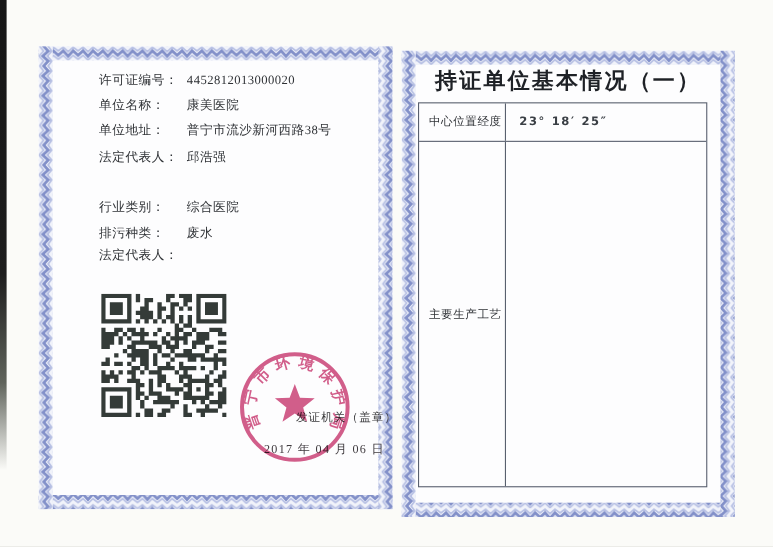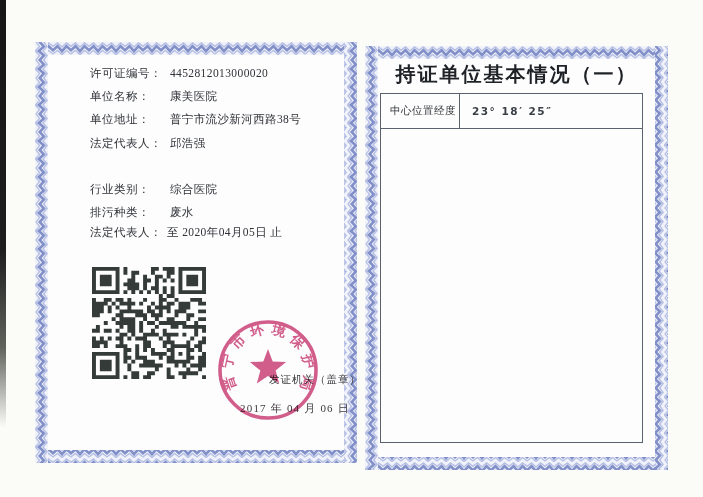--- a/index.html
+++ b/index.html
@@ -103,21 +103,21 @@
     </div>
     <div class="field" style="top:138px">
       <span class="lbl">行业类别：</span>
       <span class="val">综合医院</span>
     </div>
     <div class="field" style="top:161px">
       <span class="lbl">排污种类：</span>
       <span class="val">废水</span>
     </div>
     <div class="field validity" style="top:183px">
-      <span class="lbl" style="vertical-align:top">法定代表人：</span><span class="validity-grid"><span class="val" style="display:block">至 2020年04月05日 止</span></span>
+      <span class="lbl" style="vertical-align:top">法定代表人：</span><span class="validity-grid"></span>
     </div>
 
     <svg class="qr" id="qr" viewBox="0 0 29 29" preserveAspectRatio="none">
       <rect width="29" height="29" fill="#fdfdfe"></rect>
       <path id="qr-path" fill="#343b38" d="M0,0h1v1h-1zM1,0h1v1h-1zM2,0h1v1h-1zM3,0h1v1h-1zM4,0h1v1h-1zM5,0h1v1h-1zM6,0h1v1h-1zM8,0h1v1h-1zM15,0h1v1h-1zM16,0h1v1h-1zM18,0h1v1h-1zM19,0h1v1h-1zM20,0h1v1h-1zM22,0h1v1h-1zM23,0h1v1h-1zM24,0h1v1h-1zM25,0h1v1h-1zM26,0h1v1h-1zM27,0h1v1h-1zM28,0h1v1h-1zM0,1h1v1h-1zM6,1h1v1h-1zM8,1h1v1h-1zM10,1h1v1h-1zM11,1h1v1h-1zM15,1h1v1h-1zM19,1h1v1h-1zM20,1h1v1h-1zM22,1h1v1h-1zM28,1h1v1h-1zM0,2h1v1h-1zM2,2h1v1h-1zM3,2h1v1h-1zM4,2h1v1h-1zM6,2h1v1h-1zM10,2h1v1h-1zM13,2h1v1h-1zM16,2h1v1h-1zM17,2h1v1h-1zM19,2h1v1h-1zM22,2h1v1h-1zM24,2h1v1h-1zM25,2h1v1h-1zM26,2h1v1h-1zM28,2h1v1h-1zM0,3h1v1h-1zM2,3h1v1h-1zM3,3h1v1h-1zM4,3h1v1h-1zM6,3h1v1h-1zM9,3h1v1h-1zM10,3h1v1h-1zM13,3h1v1h-1zM14,3h1v1h-1zM16,3h1v1h-1zM18,3h1v1h-1zM20,3h1v1h-1zM22,3h1v1h-1zM24,3h1v1h-1zM25,3h1v1h-1zM26,3h1v1h-1zM28,3h1v1h-1zM0,4h1v1h-1zM2,4h1v1h-1zM3,4h1v1h-1zM4,4h1v1h-1zM6,4h1v1h-1zM8,4h1v1h-1zM9,4h1v1h-1zM10,4h1v1h-1zM11,4h1v1h-1zM13,4h1v1h-1zM16,4h1v1h-1zM22,4h1v1h-1zM24,4h1v1h-1zM25,4h1v1h-1zM26,4h1v1h-1zM28,4h1v1h-1zM0,5h1v1h-1zM6,5h1v1h-1zM9,5h1v1h-1zM10,5h1v1h-1zM11,5h1v1h-1zM13,5h1v1h-1zM15,5h1v1h-1zM16,5h1v1h-1zM18,5h1v1h-1zM20,5h1v1h-1zM22,5h1v1h-1zM28,5h1v1h-1zM0,6h1v1h-1zM1,6h1v1h-1zM2,6h1v1h-1zM3,6h1v1h-1zM4,6h1v1h-1zM5,6h1v1h-1zM6,6h1v1h-1zM8,6h1v1h-1zM10,6h1v1h-1zM12,6h1v1h-1zM14,6h1v1h-1zM16,6h1v1h-1zM18,6h1v1h-1zM20,6h1v1h-1zM22,6h1v1h-1zM23,6h1v1h-1zM24,6h1v1h-1zM25,6h1v1h-1zM26,6h1v1h-1zM27,6h1v1h-1zM28,6h1v1h-1zM17,7h1v1h-1zM19,7h1v1h-1zM20,7h1v1h-1zM0,8h1v1h-1zM3,8h1v1h-1zM4,8h1v1h-1zM6,8h1v1h-1zM7,8h1v1h-1zM9,8h1v1h-1zM13,8h1v1h-1zM17,8h1v1h-1zM18,8h1v1h-1zM21,8h1v1h-1zM25,8h1v1h-1zM26,8h1v1h-1zM27,8h1v1h-1zM0,9h1v1h-1zM1,9h1v1h-1zM2,9h1v1h-1zM3,9h1v1h-1zM5,9h1v1h-1zM7,9h1v1h-1zM8,9h1v1h-1zM9,9h1v1h-1zM10,9h1v1h-1zM12,9h1v1h-1zM15,9h1v1h-1zM17,9h1v1h-1zM19,9h1v1h-1zM20,9h1v1h-1zM22,9h1v1h-1zM23,9h1v1h-1zM24,9h1v1h-1zM27,9h1v1h-1zM28,9h1v1h-1zM0,10h1v1h-1zM1,10h1v1h-1zM2,10h1v1h-1zM4,10h1v1h-1zM6,10h1v1h-1zM9,10h1v1h-1zM14,10h1v1h-1zM16,10h1v1h-1zM17,10h1v1h-1zM18,10h1v1h-1zM19,10h1v1h-1zM22,10h1v1h-1zM23,10h1v1h-1zM24,10h1v1h-1zM0,11h1v1h-1zM1,11h1v1h-1zM2,11h1v1h-1zM4,11h1v1h-1zM7,11h1v1h-1zM8,11h1v1h-1zM9,11h1v1h-1zM10,11h1v1h-1zM11,11h1v1h-1zM12,11h1v1h-1zM14,11h1v1h-1zM15,11h1v1h-1zM17,11h1v1h-1zM19,11h1v1h-1zM21,11h1v1h-1zM22,11h1v1h-1zM23,11h1v1h-1zM27,11h1v1h-1zM28,11h1v1h-1zM0,12h1v1h-1zM1,12h1v1h-1zM6,12h1v1h-1zM7,12h1v1h-1zM11,12h1v1h-1zM12,12h1v1h-1zM13,12h1v1h-1zM15,12h1v1h-1zM16,12h1v1h-1zM17,12h1v1h-1zM21,12h1v1h-1zM24,12h1v1h-1zM25,12h1v1h-1zM5,13h1v1h-1zM7,13h1v1h-1zM8,13h1v1h-1zM9,13h1v1h-1zM10,13h1v1h-1zM13,13h1v1h-1zM16,13h1v1h-1zM19,13h1v1h-1zM20,13h1v1h-1zM24,13h1v1h-1zM27,13h1v1h-1zM28,13h1v1h-1zM3,14h1v1h-1zM6,14h1v1h-1zM7,14h1v1h-1zM8,14h1v1h-1zM9,14h1v1h-1zM10,14h1v1h-1zM12,14h1v1h-1zM14,14h1v1h-1zM15,14h1v1h-1zM17,14h1v1h-1zM18,14h1v1h-1zM19,14h1v1h-1zM20,14h1v1h-1zM21,14h1v1h-1zM22,14h1v1h-1zM23,14h1v1h-1zM26,14h1v1h-1zM1,15h1v1h-1zM7,15h1v1h-1zM9,15h1v1h-1zM10,15h1v1h-1zM12,15h1v1h-1zM16,15h1v1h-1zM20,15h1v1h-1zM21,15h1v1h-1zM23,15h1v1h-1zM24,15h1v1h-1zM25,15h1v1h-1zM26,15h1v1h-1zM27,15h1v1h-1zM28,15h1v1h-1zM0,16h1v1h-1zM1,16h1v1h-1zM3,16h1v1h-1zM4,16h1v1h-1zM6,16h1v1h-1zM9,16h1v1h-1zM10,16h1v1h-1zM12,16h1v1h-1zM15,16h1v1h-1zM18,16h1v1h-1zM26,16h1v1h-1zM28,16h1v1h-1zM7,17h1v1h-1zM8,17h1v1h-1zM10,17h1v1h-1zM13,17h1v1h-1zM14,17h1v1h-1zM15,17h1v1h-1zM16,17h1v1h-1zM18,17h1v1h-1zM19,17h1v1h-1zM20,17h1v1h-1zM21,17h1v1h-1zM23,17h1v1h-1zM26,17h1v1h-1zM0,18h1v1h-1zM2,18h1v1h-1zM4,18h1v1h-1zM6,18h1v1h-1zM7,18h1v1h-1zM9,18h1v1h-1zM11,18h1v1h-1zM12,18h1v1h-1zM13,18h1v1h-1zM17,18h1v1h-1zM19,18h1v1h-1zM25,18h1v1h-1zM28,18h1v1h-1zM0,19h1v1h-1zM1,19h1v1h-1zM2,19h1v1h-1zM3,19h1v1h-1zM7,19h1v1h-1zM13,19h1v1h-1zM14,19h1v1h-1zM18,19h1v1h-1zM19,19h1v1h-1zM20,19h1v1h-1zM24,19h1v1h-1zM27,19h1v1h-1zM28,19h1v1h-1zM0,20h1v1h-1zM1,20h1v1h-1zM3,20h1v1h-1zM6,20h1v1h-1zM7,20h1v1h-1zM8,20h1v1h-1zM11,20h1v1h-1zM13,20h1v1h-1zM14,20h1v1h-1zM18,20h1v1h-1zM20,20h1v1h-1zM21,20h1v1h-1zM22,20h1v1h-1zM23,20h1v1h-1zM24,20h1v1h-1zM26,20h1v1h-1zM27,20h1v1h-1zM8,21h1v1h-1zM9,21h1v1h-1zM11,21h1v1h-1zM13,21h1v1h-1zM15,21h1v1h-1zM19,21h1v1h-1zM20,21h1v1h-1zM24,21h1v1h-1zM25,21h1v1h-1zM27,21h1v1h-1zM0,22h1v1h-1zM1,22h1v1h-1zM2,22h1v1h-1zM3,22h1v1h-1zM4,22h1v1h-1zM5,22h1v1h-1zM6,22h1v1h-1zM8,22h1v1h-1zM11,22h1v1h-1zM15,22h1v1h-1zM16,22h1v1h-1zM17,22h1v1h-1zM18,22h1v1h-1zM20,22h1v1h-1zM22,22h1v1h-1zM24,22h1v1h-1zM28,22h1v1h-1zM0,23h1v1h-1zM6,23h1v1h-1zM8,23h1v1h-1zM9,23h1v1h-1zM11,23h1v1h-1zM12,23h1v1h-1zM13,23h1v1h-1zM17,23h1v1h-1zM19,23h1v1h-1zM20,23h1v1h-1zM24,23h1v1h-1zM25,23h1v1h-1zM27,23h1v1h-1zM28,23h1v1h-1zM0,24h1v1h-1zM2,24h1v1h-1zM3,24h1v1h-1zM4,24h1v1h-1zM6,24h1v1h-1zM8,24h1v1h-1zM10,24h1v1h-1zM13,24h1v1h-1zM14,24h1v1h-1zM15,24h1v1h-1zM19,24h1v1h-1zM20,24h1v1h-1zM21,24h1v1h-1zM22,24h1v1h-1zM23,24h1v1h-1zM24,24h1v1h-1zM27,24h1v1h-1zM28,24h1v1h-1zM0,25h1v1h-1zM2,25h1v1h-1zM3,25h1v1h-1zM4,25h1v1h-1zM6,25h1v1h-1zM9,25h1v1h-1zM12,25h1v1h-1zM13,25h1v1h-1zM14,25h1v1h-1zM15,25h1v1h-1zM16,25h1v1h-1zM17,25h1v1h-1zM21,25h1v1h-1zM23,25h1v1h-1zM25,25h1v1h-1zM26,25h1v1h-1zM27,25h1v1h-1zM28,25h1v1h-1zM0,26h1v1h-1zM2,26h1v1h-1zM3,26h1v1h-1zM4,26h1v1h-1zM6,26h1v1h-1zM9,26h1v1h-1zM16,26h1v1h-1zM19,26h1v1h-1zM24,26h1v1h-1zM27,26h1v1h-1zM0,27h1v1h-1zM6,27h1v1h-1zM10,27h1v1h-1zM11,27h1v1h-1zM14,27h1v1h-1zM15,27h1v1h-1zM19,27h1v1h-1zM22,27h1v1h-1zM23,27h1v1h-1zM24,27h1v1h-1zM25,27h1v1h-1zM26,27h1v1h-1zM0,28h1v1h-1zM1,28h1v1h-1zM2,28h1v1h-1zM3,28h1v1h-1zM4,28h1v1h-1zM5,28h1v1h-1zM6,28h1v1h-1zM8,28h1v1h-1zM10,28h1v1h-1zM11,28h1v1h-1zM13,28h1v1h-1zM14,28h1v1h-1zM19,28h1v1h-1zM20,28h1v1h-1zM23,28h1v1h-1zM28,28h1v1h-1z"></path>
     </svg>
 
     <div class="issuer">发证机关（盖章）</div>
     <div class="issue-date">2017 年 04 月 06 日</div>
 
@@ -142,16 +142,17 @@
     </svg>
 
     <div class="rp-title">持证单位基本情况（一）</div>
 
     <div class="tbl">
       <div class="trow" style="height:35px">
         <div class="tlabel">中心位置经度</div>
         <div class="tval coord">23° 18′ 25″</div>
       </div>
       <div class="trow tall">
+        <div class="tlabel">主要生产工艺</div>
       </div>
     </div>
   </div>
 </div>
 
 </body></html>

